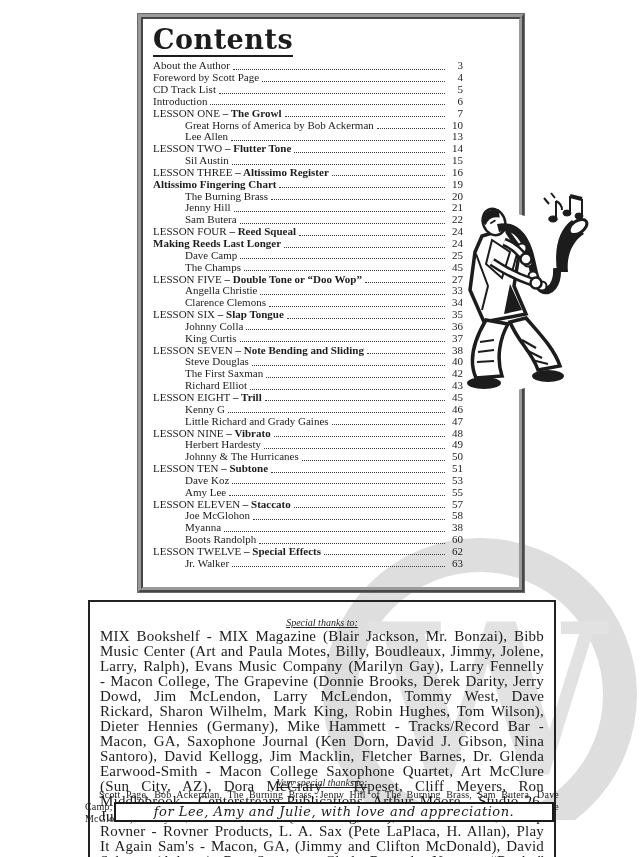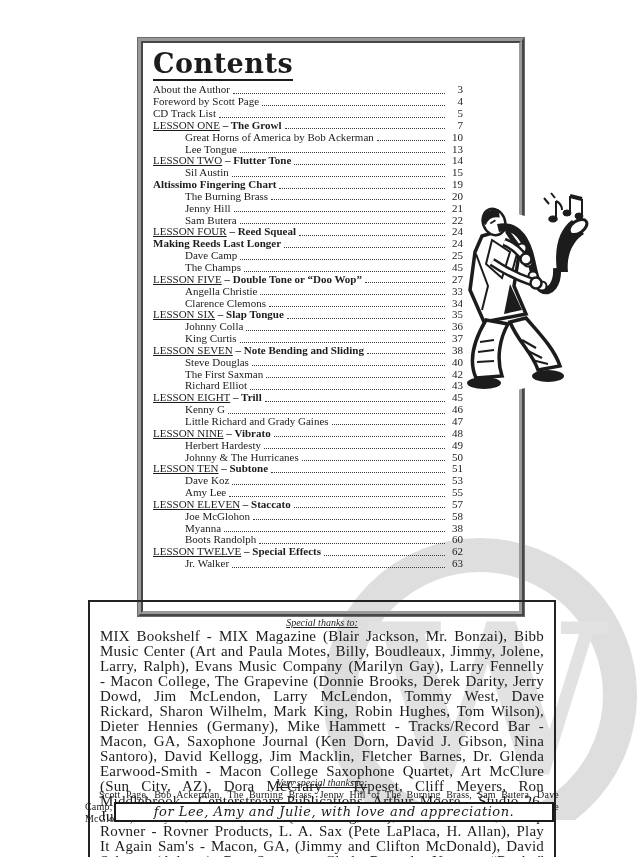--- a/index.html
+++ b/index.html
@@ -6,33 +6,33 @@
   body{
     width:640px;height:857px;position:relative;background:#ffffff;
     font-family:"Liberation Serif", serif;color:#1c1c1c;overflow:hidden;
   }
   
   .watermark{position:absolute;left:250px;top:520px;width:390px;height:300px;z-index:0;}
   
   .contents-box{
     position:absolute;left:138px;top:14px;width:386px;height:578px;
     border:5px ridge #9a9a9a;outline:1px solid #6b6b6b;box-sizing:border-box;
-    padding:6px 56px 4px 10px;background:transparent;z-index:1;margin-top:24px;
+    padding:6px 56px 4px 10px;background:transparent;z-index:1;
   }
   .contents-title{
     font-family:"DejaVu Serif", serif;font-size:27px;font-weight:600;
     display:inline-block;border-bottom:2px solid #1c1c1c;line-height:30px;
     margin:0 0 3px 0;letter-spacing:0.5px;
   }
   .toc{display:flex;flex-direction:column;}
   .toc-row{display:flex;align-items:flex-end;height:11.85px;font-size:11px;line-height:11.5px;white-space:nowrap;}
   .toc-row .toc-label{flex:0 0 auto;}
   .toc-row.sub .toc-label{padding-left:32px;text-align:center;}
   .toc-row.bold .toc-label{font-weight:700;}
-  .lesson-prefix{text-decoration:underline;text-underline-offset:1px;}
+  .lesson-prefix{text-underline-offset:1px;}
   .lesson-title{font-weight:700;}
   .dots{flex:1 1 auto;margin:0 3px 2px 3px;border-bottom:1.5px dotted #3a3a3a;min-width:8px;}
   .pg{flex:0 0 auto;min-width:15px;text-align:right;}
   
   .sax{position:absolute;left:452px;top:192px;width:140px;height:205px;z-index:2;}
   
   .thanks-box{
     position:absolute;left:88px;top:600px;width:468px;box-sizing:border-box;
     border:2px solid #222;background:transparent;z-index:1;
     padding:3px 10px 5px 10px;
@@ -80,44 +80,54 @@
       <div class="toc-row plain">
         <span class="toc-label">Foreword by Scott Page</span>
         <span class="dots"></span>
         <span class="pg">4</span>
       </div>
       <div class="toc-row plain">
         <span class="toc-label">CD Track List</span>
         <span class="dots"></span>
         <span class="pg">5</span>
       </div>
+      <div class="toc-row plain">
+        <span class="toc-label">Introduction</span>
+        <span class="dots"></span>
+        <span class="pg">6</span>
+      </div>
       <div class="toc-row lesson">
         <span class="toc-label"><span class="lesson-prefix">LESSON ONE</span><span class="lesson-title"> – The Growl</span></span>
         <span class="dots"></span>
         <span class="pg">7</span>
       </div>
       <div class="toc-row sub">
         <span class="toc-label">Great Horns of America by Bob Ackerman</span>
         <span class="dots"></span>
         <span class="pg">10</span>
       </div>
       <div class="toc-row sub">
-        <span class="toc-label">Lee Tongue</span>
+        <span class="toc-label">Lee Allen</span>
         <span class="dots"></span>
         <span class="pg">13</span>
       </div>
       <div class="toc-row lesson">
         <span class="toc-label"><span class="lesson-prefix">LESSON TWO</span><span class="lesson-title"> – Flutter Tone</span></span>
         <span class="dots"></span>
         <span class="pg">14</span>
       </div>
       <div class="toc-row sub">
         <span class="toc-label">Sil Austin</span>
         <span class="dots"></span>
         <span class="pg">15</span>
+      </div>
+      <div class="toc-row lesson">
+        <span class="toc-label"><span class="lesson-prefix">LESSON THREE</span><span class="lesson-title"> – Altissimo Register</span></span>
+        <span class="dots"></span>
+        <span class="pg">16</span>
       </div>
       <div class="toc-row bold">
         <span class="toc-label">Altissimo Fingering Chart</span>
         <span class="dots"></span>
         <span class="pg">19</span>
       </div>
       <div class="toc-row sub">
         <span class="toc-label">The Burning Brass</span>
         <span class="dots"></span>
         <span class="pg">20</span>

